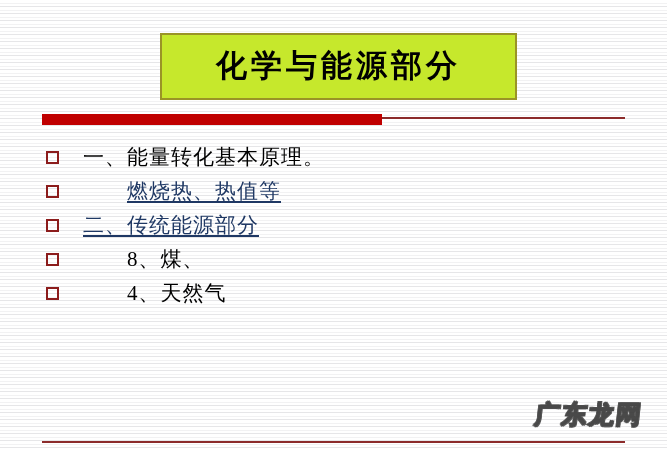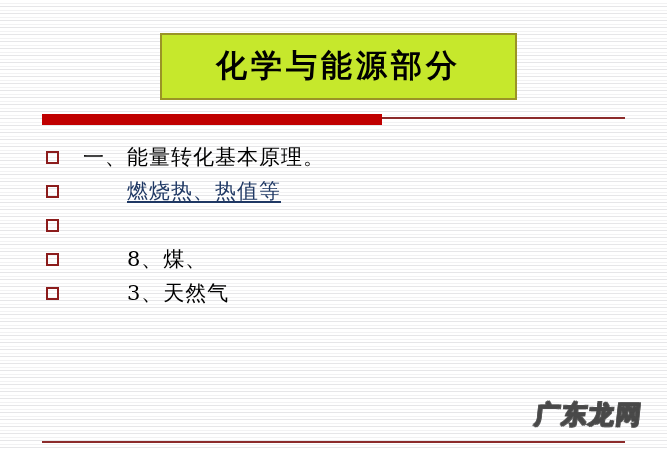--- a/index.html
+++ b/index.html
@@ -116,21 +116,21 @@
     white-space: pre;
     color: #000000;
     letter-spacing: 1px;
   }
   .bullet-text.link {
     color: #1f3864;
     text-decoration: underline;
     text-underline-offset: 3px;
   }
   .indent-1 { padding-left: 14px; }
-  .indent-2 { padding-left: 58px; }
+  .indent-2 { padding-left: 58px; font-family: Liberation Serif, serif; }
 
   
   #watermark {
     position: absolute;
     right: 24px;
     top: 398px;
     font-family: "DejaVu Sans", "Liberation Sans", sans-serif;
     font-size: 25px;
     font-weight: bold;
     color: #ffffff;
@@ -163,31 +163,32 @@
       <span class="bullet-text indent-1">一、能量转化基本原理。</span>
     </div>
 
     <div class="bullet-row">
       <span class="bullet-marker"></span>
       <span class="bullet-text link indent-2">燃烧热、热值等</span>
     </div>
 
     <div class="bullet-row">
       <span class="bullet-marker"></span>
+      <span class="bullet-text link indent-1">二、传统能源部分</span>
     </div>
 
     <div class="bullet-row">
       <span class="bullet-marker"></span>
       <span class="bullet-text indent-2">8、煤、</span>
     </div>
 
 
     <div class="bullet-row">
       <span class="bullet-marker"></span>
-      <span class="bullet-text indent-2">3、天然气</span>
+      <span class="bullet-text indent-2">4、天然气</span>
     </div>
 
   </div>
 
   <div id="watermark">广东龙网</div>
 
   <div id="divider-bottom"></div>
 
 </div>
 

